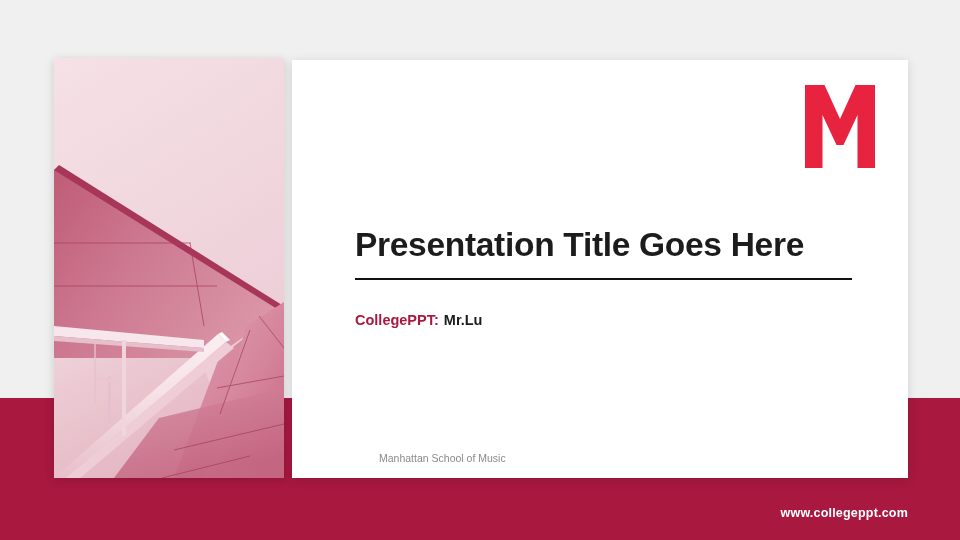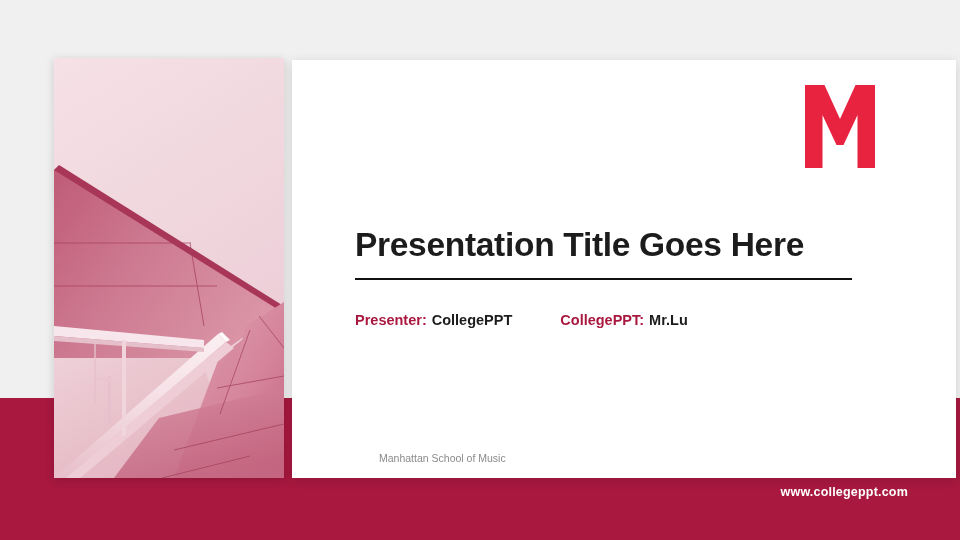--- a/index.html
+++ b/index.html
@@ -29,34 +29,34 @@
     left: 0;
     top: 398px;
     width: 960px;
     height: 142px;
     background: #a8183f;
   }
 
   .site-url {
     position: absolute;
     right: 52px;
-    top: 485px;
+    top: 506px;
     font-size: 12.5px;
     font-weight: bold;
     color: #ffffff;
     letter-spacing: 0.2px;
     white-space: nowrap;
   }
 
   
   .slide-card {
     position: absolute;
     left: 292px;
     top: 60px;
-    width: 664px;
+    width: 616px;
     height: 418px;
     background: #ffffff;
     box-shadow: 0 2px 10px rgba(0,0,0,0.13);
   }
 
   
   .logo-mark {
     position: absolute;
     left: 513px;      
     top: 25px;        
@@ -145,23 +145,20 @@
       </svg>
     </div>
 
     <div class="title-block">
       <h1 class="slide-title">Presentation Title Goes Here</h1>
       <div class="title-rule"></div>
     </div>
 
     <div class="credits">
       <div class="credit">
-        <span class="credit-label">Presenter:</span><span class="credit-value">CollegePPT</span>
-      </div>
-      <div class="credit">
         <span class="credit-label">CollegePPT:</span><span class="credit-value">Mr.Lu</span>
       </div>
     </div>
 
     <div class="card-footer">Manhattan School of Music</div>
   </div>
 
   <div class="photo-panel">
     <svg viewBox="0 0 230 420" preserveAspectRatio="none" xmlns="http://www.w3.org/2000/svg">
       <defs>

